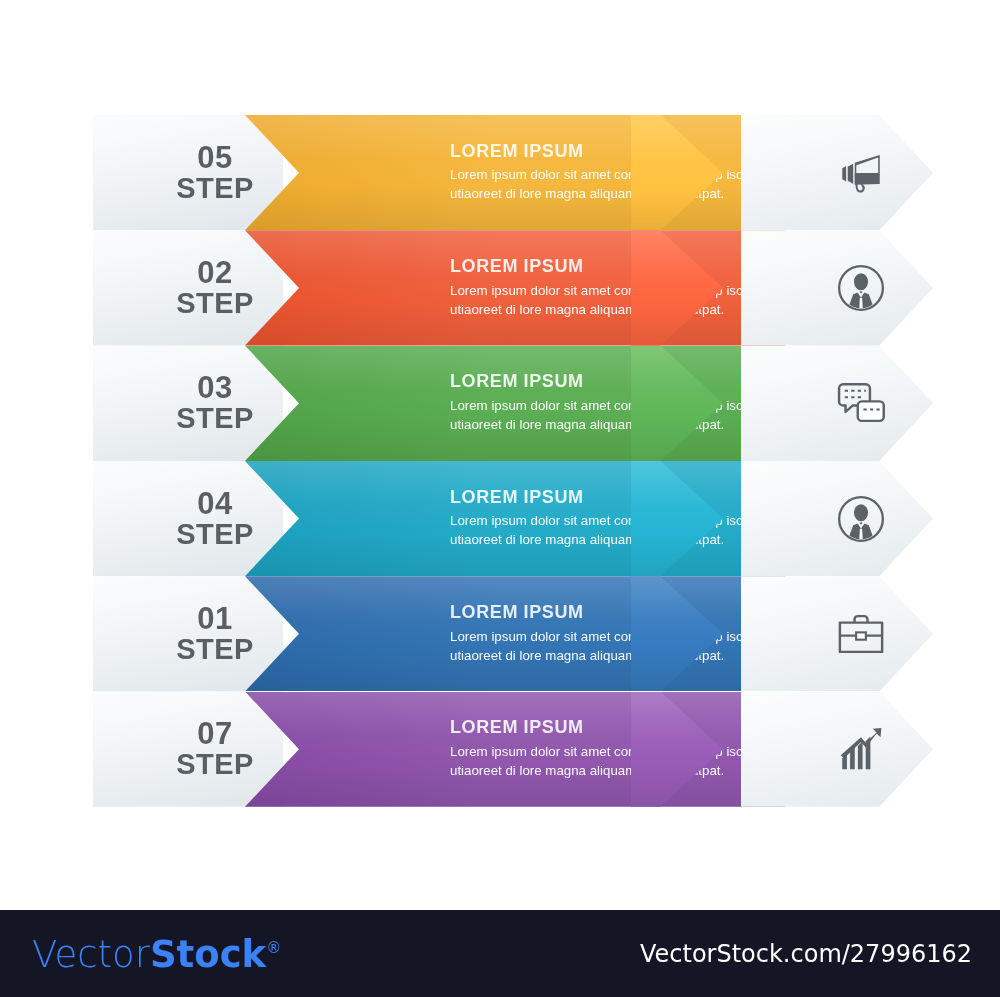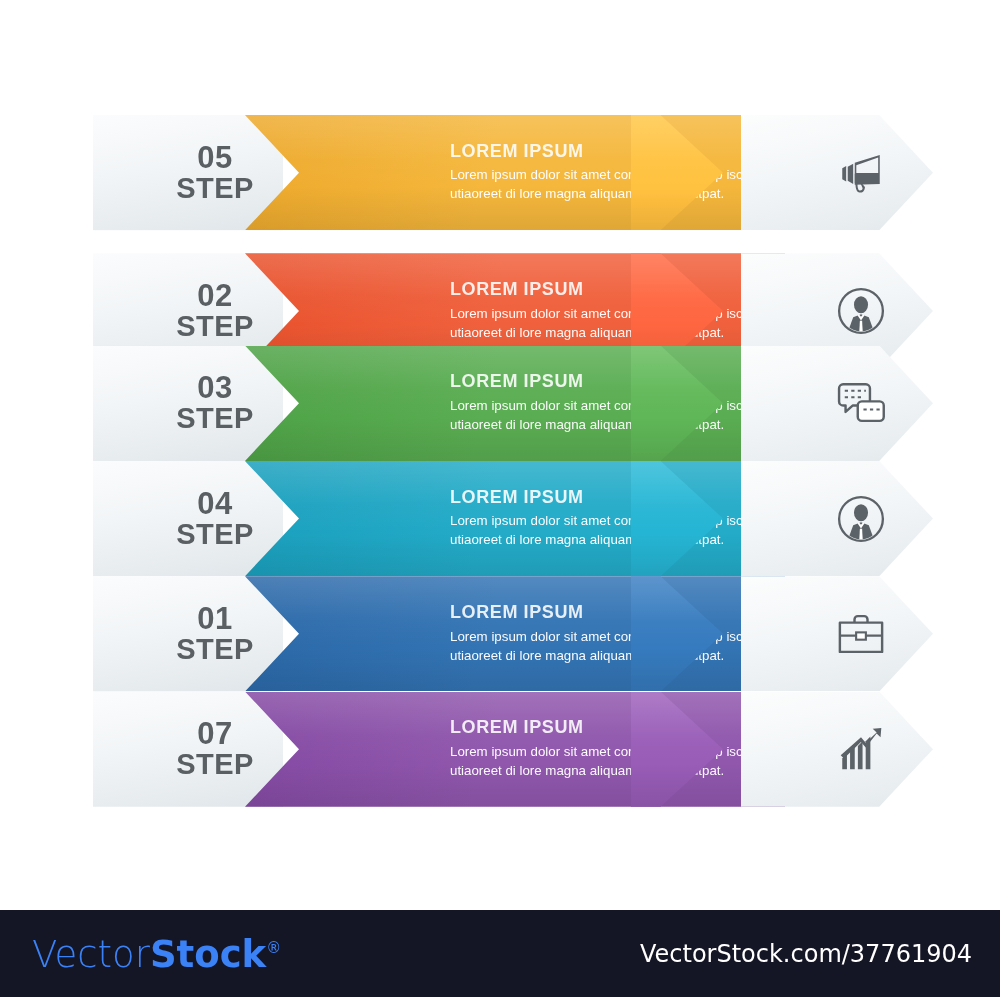--- a/index.html
+++ b/index.html
@@ -214,21 +214,21 @@
             <path d="M8 26 L8 40 L13 43 L13 23 Z"></path>
             <path d="M15 24 L15 42 L22 46 L22 20 Z"></path>
             <path d="M24 19 L56 9 L56 46 L24 47 Z M26 22 L26 32 L54 32 L54 12 Z" fill-rule="evenodd"></path>
             <path d="M24 33 L54 33 L54 45 L24 45 Z"></path>
             <path d="M25 44 C25 44 24 56 30 57 C36 58 37 52 37 50 L33 45 Z M27.5 46 L31.5 46 C31.5 46 34 50 34 51.5 C34 54 31 55 29.5 54 C27.5 52.7 27.5 46 27.5 46 Z" fill-rule="evenodd"></path>
           </svg>
         </div>
       </div>
     </div>
 
-    <div class="step-row" style="top:115.3px;margin-top:23px;">
+    <div class="step-row" style="top:115.3px;">
       <div class="left-panel">
         <div class="left-panel-inner">
           <div class="step-num">02</div>
           <div class="step-word">STEP</div>
         </div>
       </div>
       <div class="band" id="band1" style="background: linear-gradient(105deg, rgb(232, 81, 44) 0%, rgb(240, 96, 60) 45%, rgb(240, 96, 60) 100%);">
         <div class="band-shade"></div>
         <div class="band-text">
           <div class="band-title">LOREM IPSUM</div>
@@ -389,14 +389,14 @@
           </svg>
         </div>
       </div>
     </div>
 
   </div>
 </div>
 
 <div id="footer" style="background: rgb(20, 21, 37);">
   <div id="footer-logo"><span class="lw">Vector</span><span class="hw">Stock</span><span class="reg">®</span></div>
-  <div id="footer-url">VectorStock.com/37761904</div>
+  <div id="footer-url">VectorStock.com/27996162</div>
 </div>
 
 </body></html>

